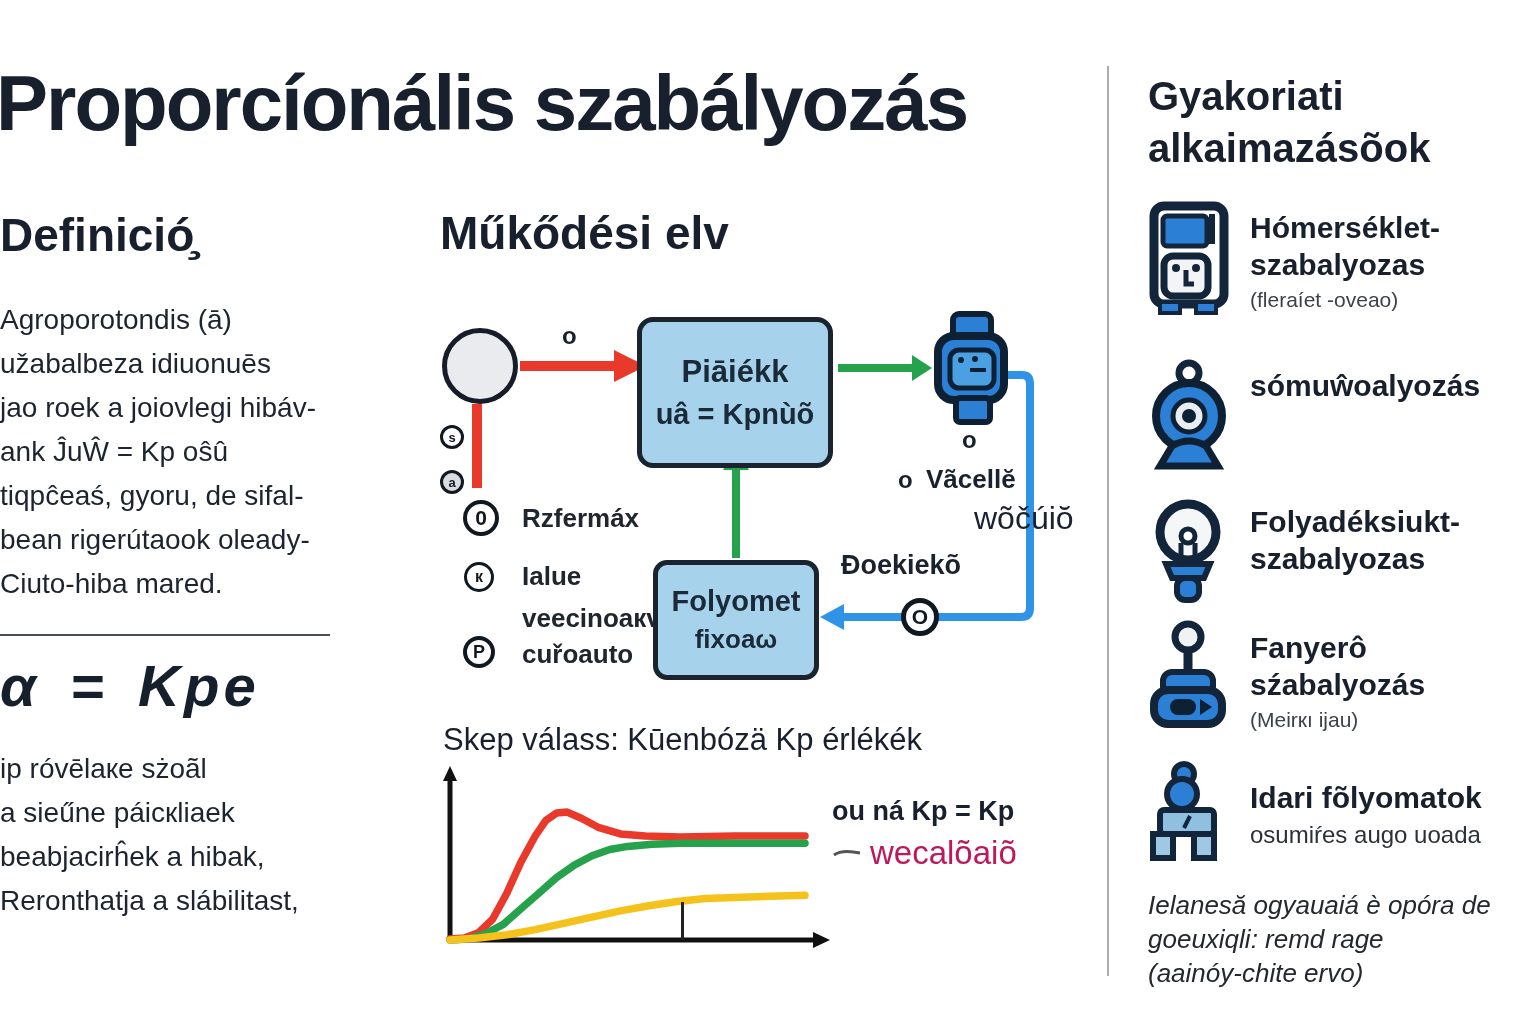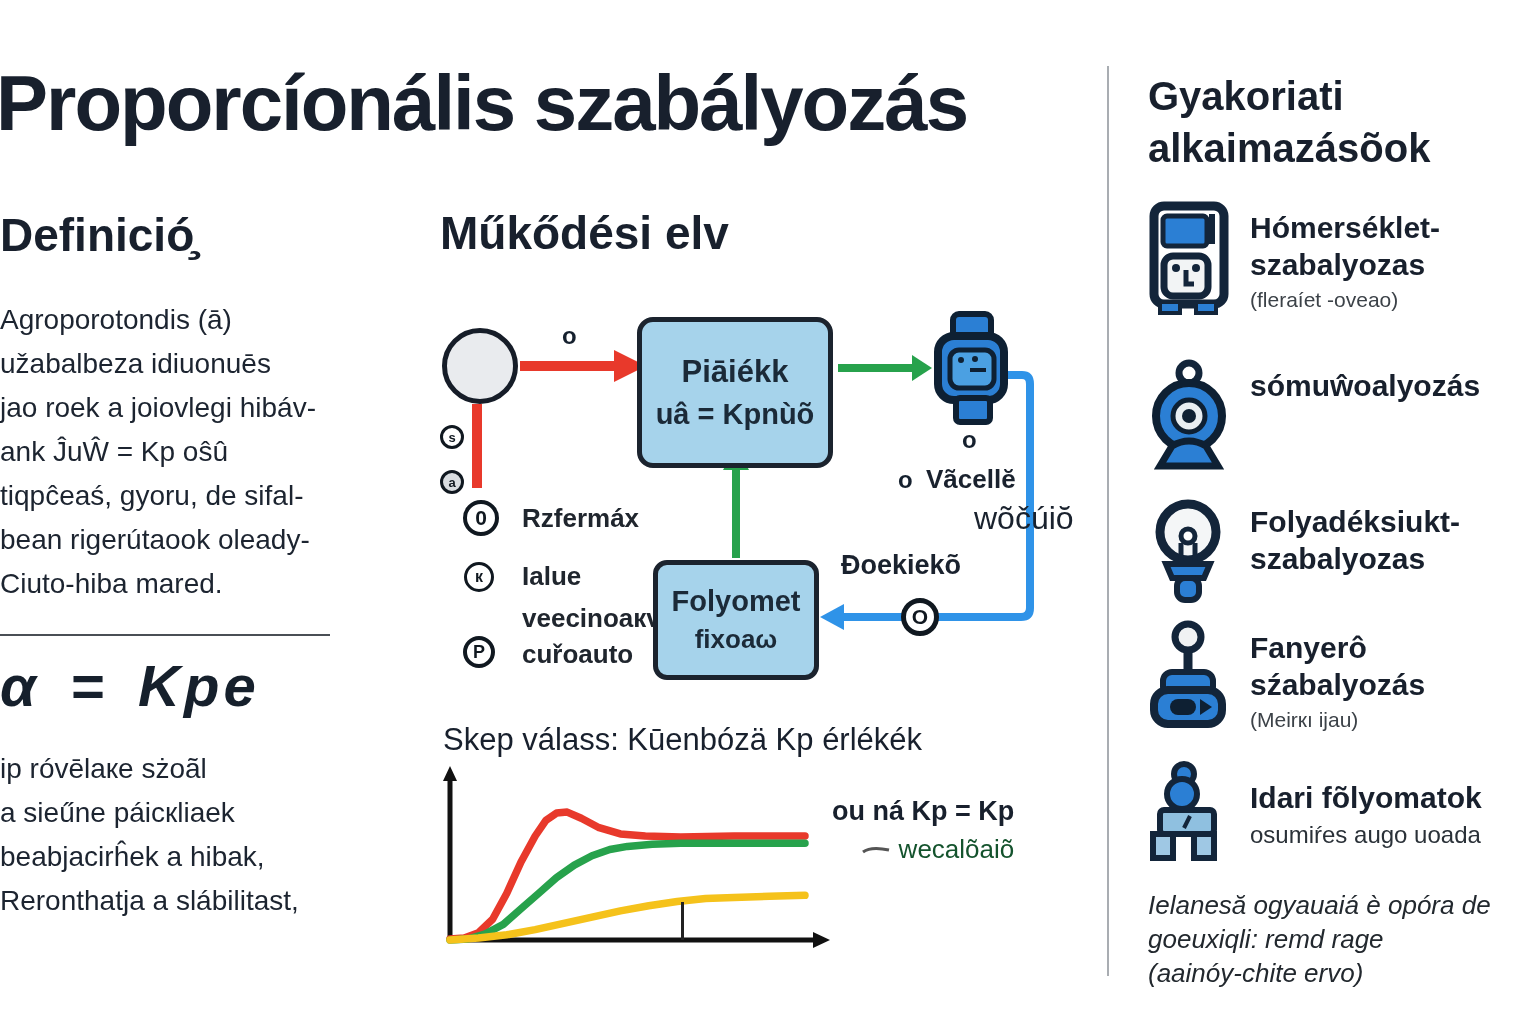--- a/index.html
+++ b/index.html
@@ -33,21 +33,21 @@
   .stray-o { font-size:24px; font-weight:700; color:#15202e; }
   .diag-label { font-size:26px; color:#1a222e; white-space:nowrap; }
   .diag-label.strong { font-weight:600; }
   .legend-label { font-size:26px; color:#20262e; white-space:nowrap;font-weight:bold; }
 
   
   #chart-title { left:443px; top:722px; font-size:31px; color:#18202d; white-space:nowrap; }
   #chart-wrap { left:440px; top:765px; width:580px; height:195px; }
   #chart-legend { left:832px; top:796px; }
   #chart-legend .leg1 { font-size:27px; font-weight:600; color:#18202d; white-space:nowrap; }
-  #chart-legend .leg2 { font-size:26px; color:#14532d; margin-top:7px; display:flex; align-items:center; gap:8px; white-space:nowrap;justify-content:flex-end; }
+  #chart-legend .leg2 { font-size:33px; color:#be185d; margin-top:7px; display:flex; align-items:center; gap:8px; white-space:nowrap;justify-content:flex-end; }
 
   
   #v-divider { left:1107px; top:66px; width:2px; height:910px; background:#a9adb2; }
   #right-heading { left:1148px; top:70px; font-size:40px; font-weight:700; line-height:52px; color:#18202d; }
   .app-item { position:absolute; left:1146px; width:380px; display:flex; gap:18px; }
   .app-icon { flex:0 0 86px; }
   .app-text { padding-top:2px;margin-top:7px; }
   .app-line { font-size:30px; font-weight:700; line-height:37px; color:#18202d; white-space:nowrap; }
   .app-note { font-size:21px; color:#3c4248; margin-top:5px; white-space:nowrap; }
   .app-note.big { font-size:24px; color:#2a3138; }

